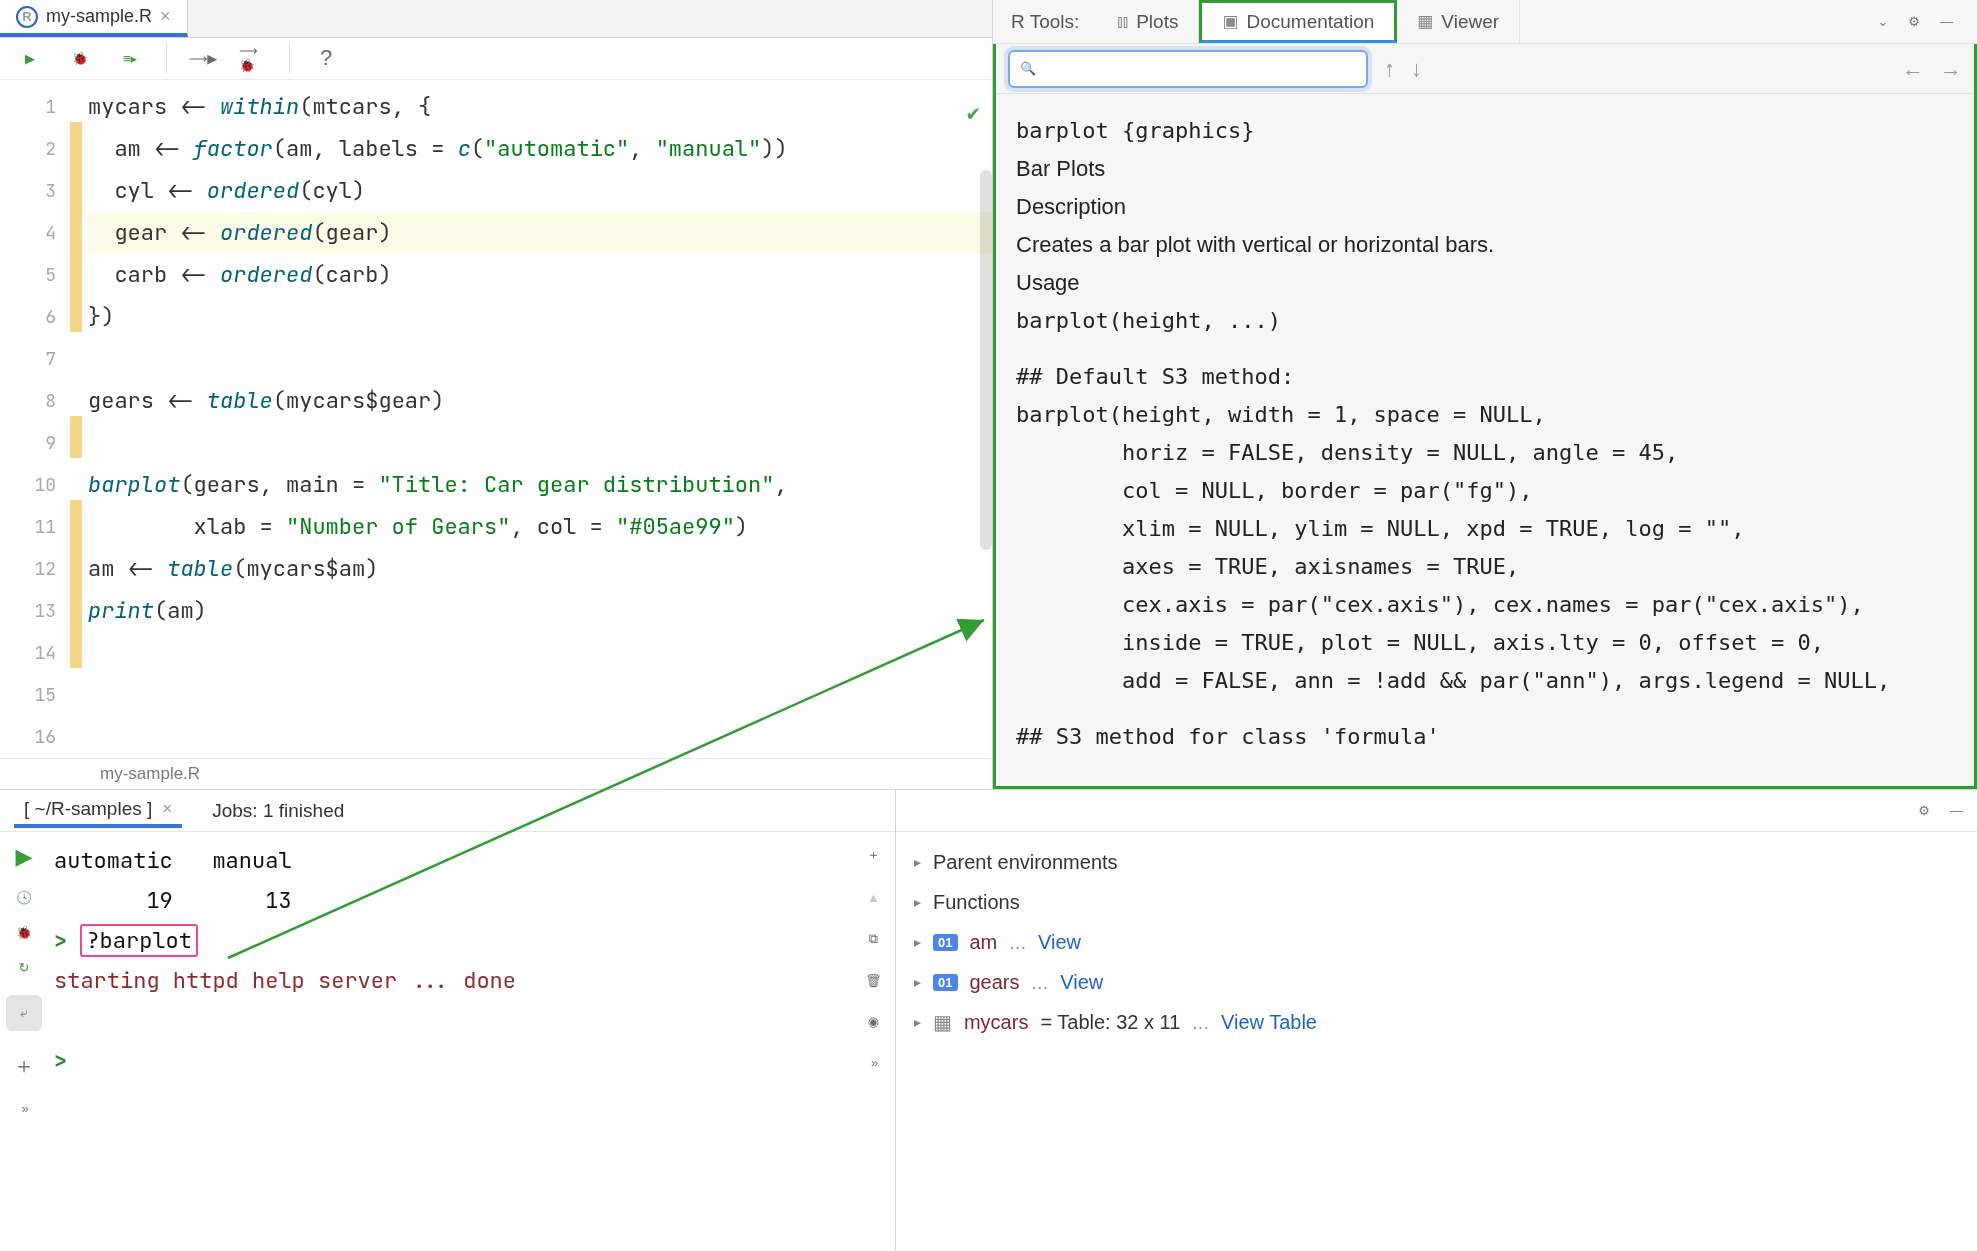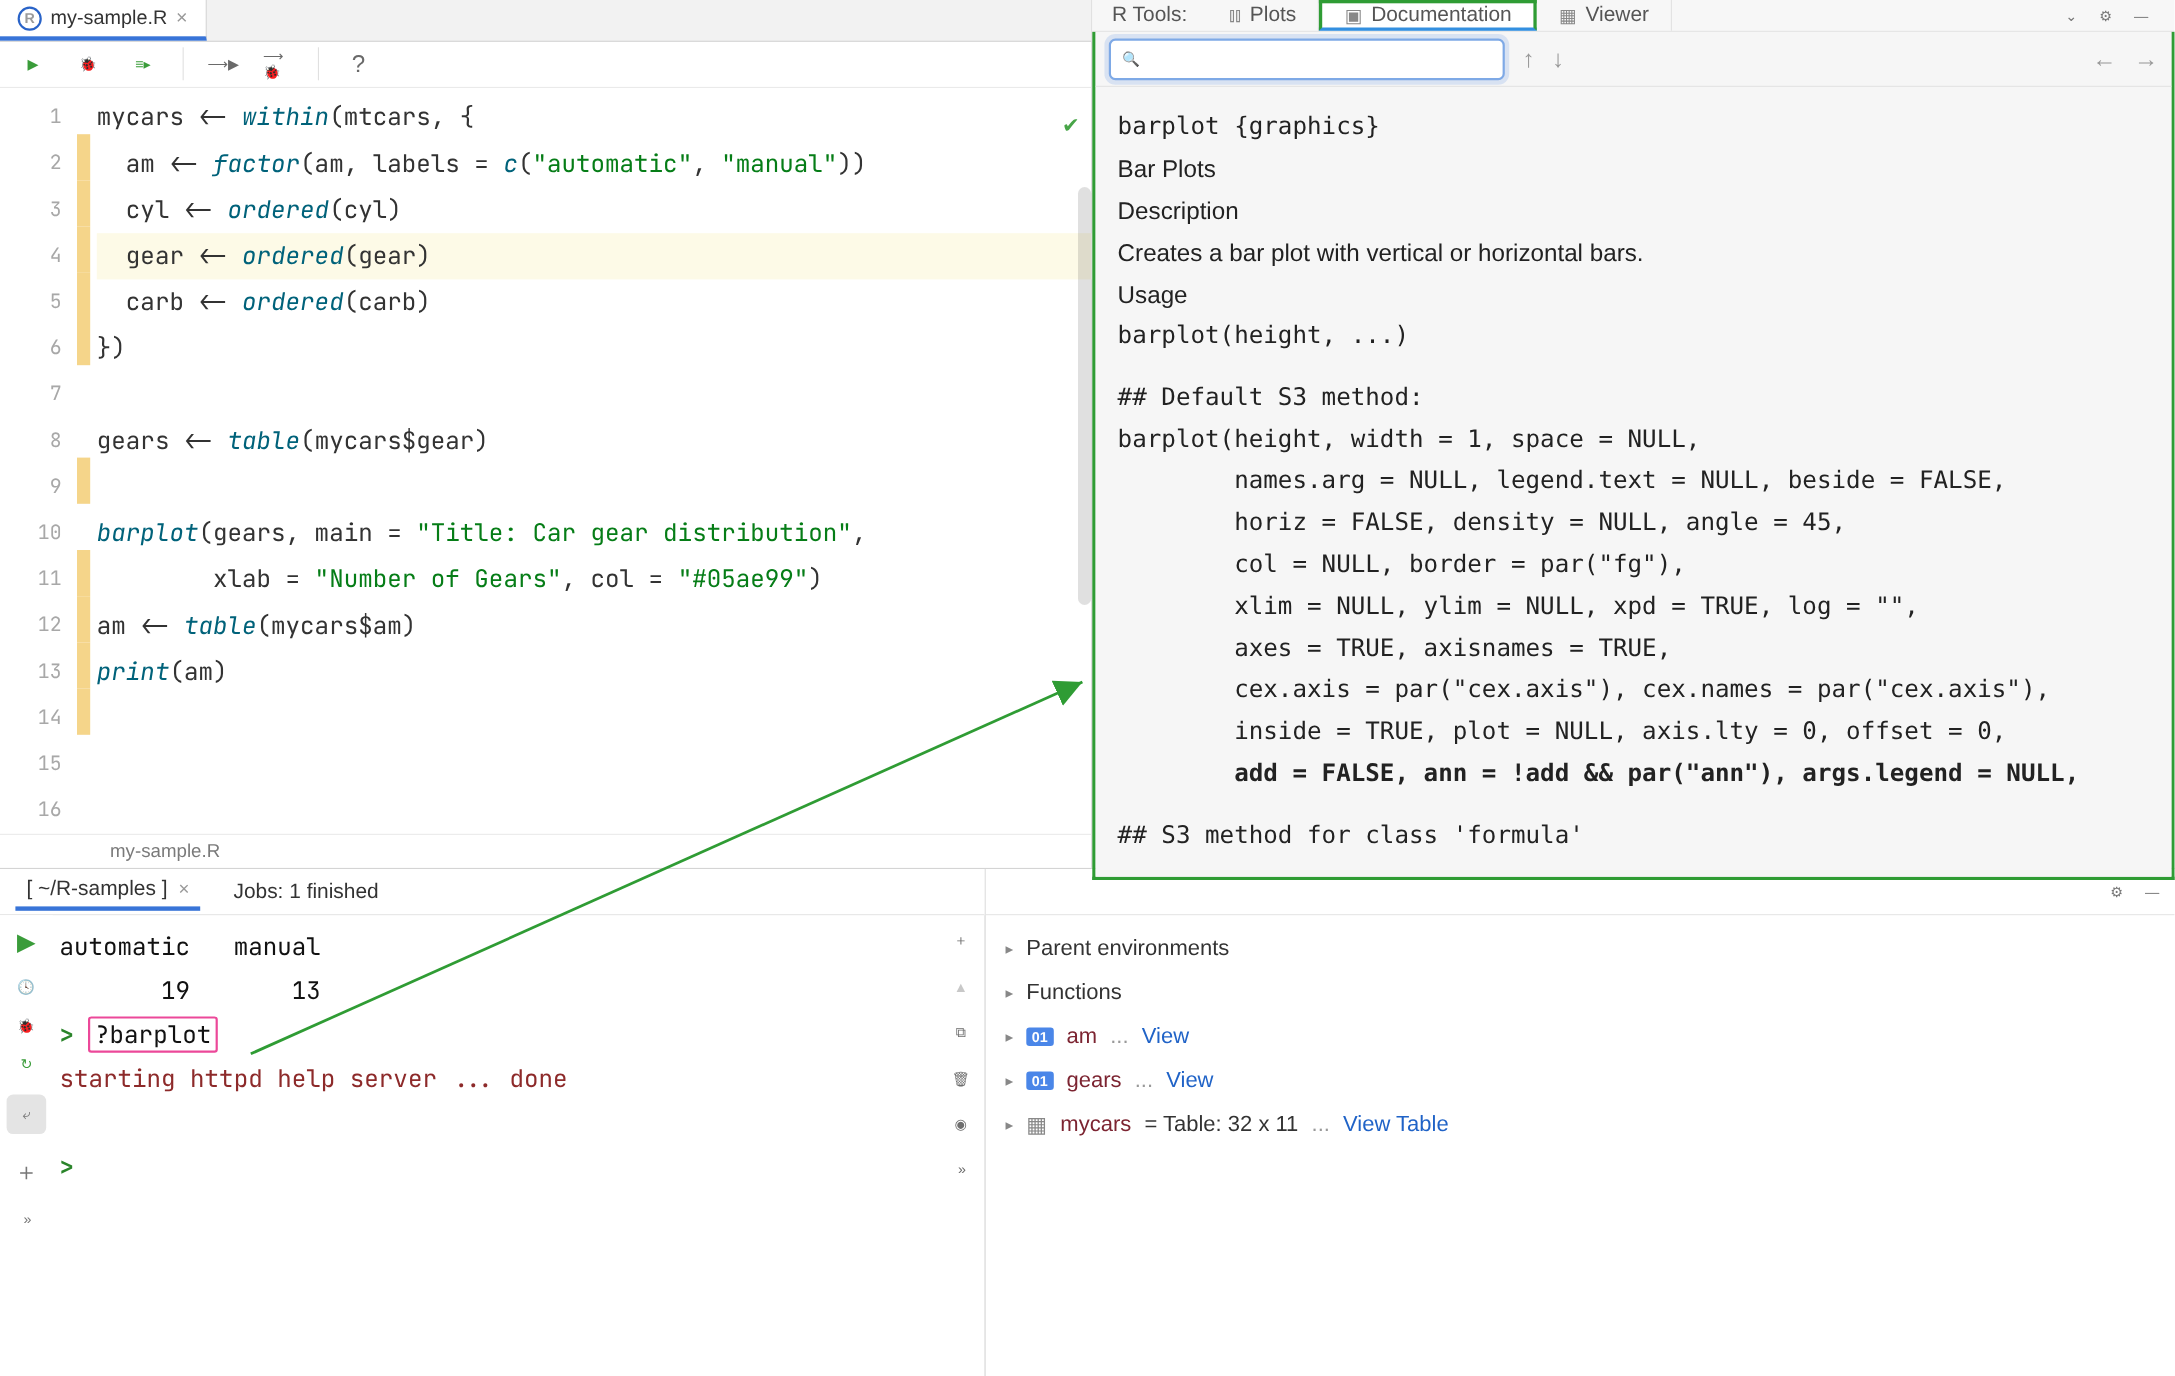--- a/index.html
+++ b/index.html
@@ -216,28 +216,27 @@
       <div class="doc-content">
         <div class="bigmono">barplot {graphics}</div>
         <div class="txt">Bar Plots</div>
         <div class="txt">Description</div>
         <div class="txt">Creates a bar plot with vertical or horizontal bars.</div>
         <div class="txt">Usage</div>
         <div class="bigmono">barplot(height, ...)</div>
         <div style="height:18px;"></div>
         <div class="bigmono" style="white-space:pre;">## Default S3 method:</div>
         <div class="bigmono" style="white-space:pre;">barplot(height, width = 1, space = NULL,</div>
-        <div class="bigmono" style="white-space:pre;">        names.arg = NULL, legend.text = NULL, beside = FALSE,</div>
         <div class="bigmono" style="white-space:pre;">        horiz = FALSE, density = NULL, angle = 45,</div>
         <div class="bigmono" style="white-space:pre;">        col = NULL, border = par("fg"),</div>
         <div class="bigmono" style="white-space:pre;">        xlim = NULL, ylim = NULL, xpd = TRUE, log = "",</div>
         <div class="bigmono" style="white-space:pre;">        axes = TRUE, axisnames = TRUE,</div>
         <div class="bigmono" style="white-space:pre;">        cex.axis = par("cex.axis"), cex.names = par("cex.axis"),</div>
         <div class="bigmono" style="white-space:pre;">        inside = TRUE, plot = NULL, axis.lty = 0, offset = 0,</div>
-        <div class="bigmono" style="white-space:pre;font-weight:bold;">        add = FALSE, ann = !add &amp;&amp; par("ann"), args.legend = NULL,</div>
+        <div class="bigmono" style="white-space:pre;">        add = FALSE, ann = !add &amp;&amp; par("ann"), args.legend = NULL,</div>
         <div style="height:18px;"></div>
         <div class="bigmono" style="white-space:pre;">## S3 method for class 'formula'</div>
       </div>
     </div>
   </div>
 </div>
 
 <div class="bottom-row">
 
   <div class="console-col">

